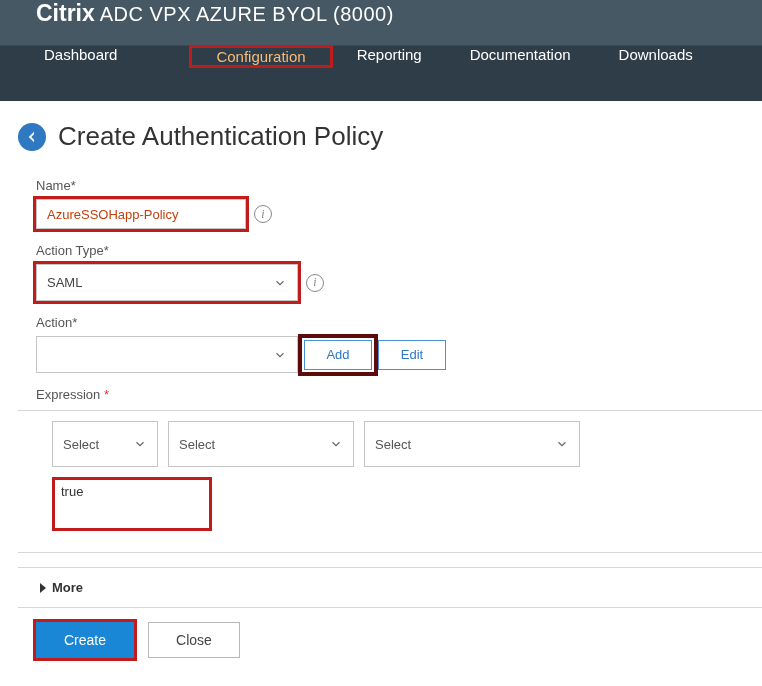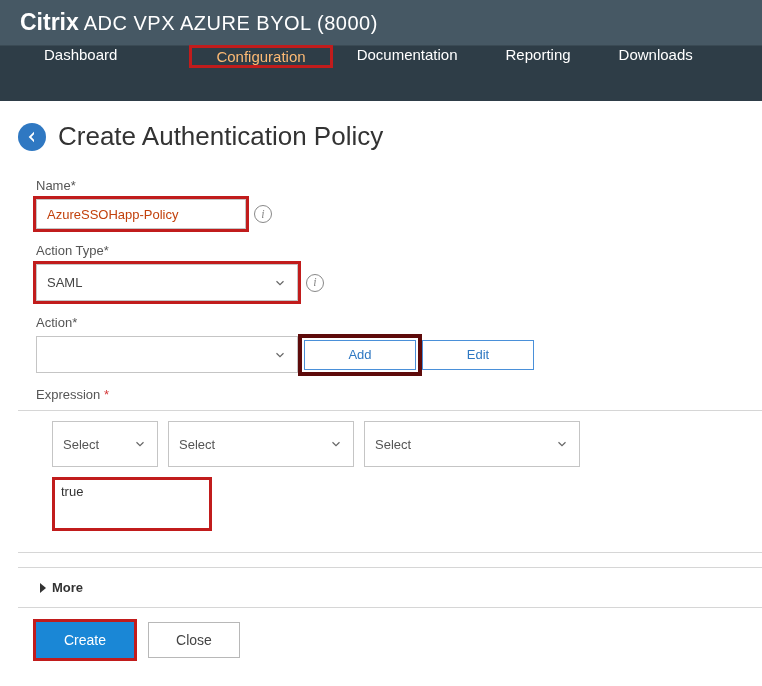--- a/index.html
+++ b/index.html
@@ -1,17 +1,17 @@
 <!DOCTYPE html>
 <html><head>
 <meta charset="utf-8">
 <style>
   * { box-sizing: border-box; margin: 0; padding: 0; font-family: -apple-system, BlinkMacSystemFont, "Segoe UI", Arial, sans-serif; }
   body { width: 762px; height: 686px; background: #fff; color: #333; font-size: 13px; }
-  .header { background: #465864; height: 46px; display: flex; align-items: center; padding: 0 20px; border-bottom: 1px solid #3a4a54; }
+  .header { background: #465864; height: 46px; display: flex; align-items: flex-start; padding: 0 36px; border-bottom: 1px solid #3a4a54; }
   .brand { color: #fff; font-size: 20px; }
   .brand-strong { font-weight: 700; letter-spacing: 0; font-size: 23px; }
   .brand-rest { font-weight: 300; letter-spacing: 0.5px; }
   .navbar { background: #2e3d47; height: 55px; display: flex; align-items: flex-start; padding: 0 20px; }
   .nav-item { color: #fff; font-size: 15px; display: flex; align-items: center; padding: 0 24px; cursor: pointer; position: relative; }
   .nav-item.active { color: #fdba74; border-top: 3px solid #c11c1c; border-left: 3px solid #c11c1c; border-right: 3px solid #c11c1c; border-bottom: 3px solid #c11c1c; margin-top: -1px; margin-left: 48px; }
   .page { padding: 20px 10px 10px 18px; }
   .title-row { display: flex; align-items: center; gap: 12px; margin-bottom: 26px; }
   .back-circle { width: 28px; height: 28px; border-radius: 50%; background: #2f78c2; display: flex; align-items: center; justify-content: center; cursor: pointer; }
   .back-circle svg { width: 16px; height: 16px; fill: #fff; }
@@ -20,21 +20,21 @@
   .field { margin-bottom: 14px; }
   .label { font-size: 13px; color: #555; margin-bottom: 6px; display: block; }
   .input-row { display: flex; align-items: center; gap: 8px; }
   .text-input { width: 210px; height: 30px; border: 1px solid #c5c5c5; padding: 0 10px; font-size: 13px; color: #c2410c; }
   .hl-red { outline: 3px solid #c11c1c; outline-offset: 0; }
   .info-icon { width: 18px; height: 18px; border: 1.5px solid #888; border-radius: 50%; display: flex; align-items: center; justify-content: center; font-size: 12px; color: #888; font-style: italic; font-family: Georgia, serif; cursor: pointer; }
   .select-input { width: 262px; height: 37px; border: 1px solid #c5c5c5; padding: 0 10px; font-size: 13px; color: #444; display: flex; align-items: center; justify-content: space-between; cursor: pointer; }
   .chev { width: 14px; height: 14px; }
   .chev svg { width: 14px; height: 14px; stroke: #666; stroke-width: 2; fill: none; }
   .action-row { display: flex; align-items: center; gap: 6px; }
-  .btn-outline { width: 112px; height: 30px; border: 1px solid #4a90d9; background: #fff; color: #2f78c2; font-size: 13px; cursor: pointer; }
+  .btn-outline { width: 68px; height: 30px; border: 1px solid #4a90d9; background: #fff; color: #2f78c2; font-size: 13px; cursor: pointer; }
   .hl-darkred { outline: 4px solid #5e0b0b; outline-offset: 2px; }
   .expr-label { font-size: 13px; color: #555; margin-top: 14px; margin-bottom: 8px; }
   .req { color: #d43838; }
   .expr-box { border-top: 1px solid #d6d6d6; border-bottom: 1px solid #d6d6d6; margin-left: -18px; margin-right: -18px; padding: 0; }
   .expr-selects { display: flex; gap: 10px; padding: 10px 34px; }
   .mini-select { height: 46px; border: 1px solid #c5c5c5; background: #fff; display: flex; align-items: center; justify-content: space-between; padding: 0 10px; font-size: 13px; color: #555; cursor: pointer; }
   .ms1 { width: 106px; }
   .ms2 { width: 186px; }
   .ms3 { width: 216px; }
   .expr-text-wrap { padding: 0 34px 18px 34px; }
@@ -56,24 +56,24 @@
 </div>
 
 <div class="navbar">
   <div class="nav-item">
       <span>Dashboard</span>
     </div>
   <div class="nav-item nav-box-highlight active">
     <span>Configuration</span>
   </div>
   <div class="nav-item">
-      <span>Documentation</span>
+      <span>Reporting</span>
     </div>
   <div class="nav-item">
-      <span>Reporting</span>
+      <span>Documentation</span>
     </div>
   <div class="nav-item">
       <span>Downloads</span>
     </div>
 </div>
 
 <div class="page">
   <div class="title-row">
     <div class="back-circle">
       <svg viewBox="0 0 24 24">

